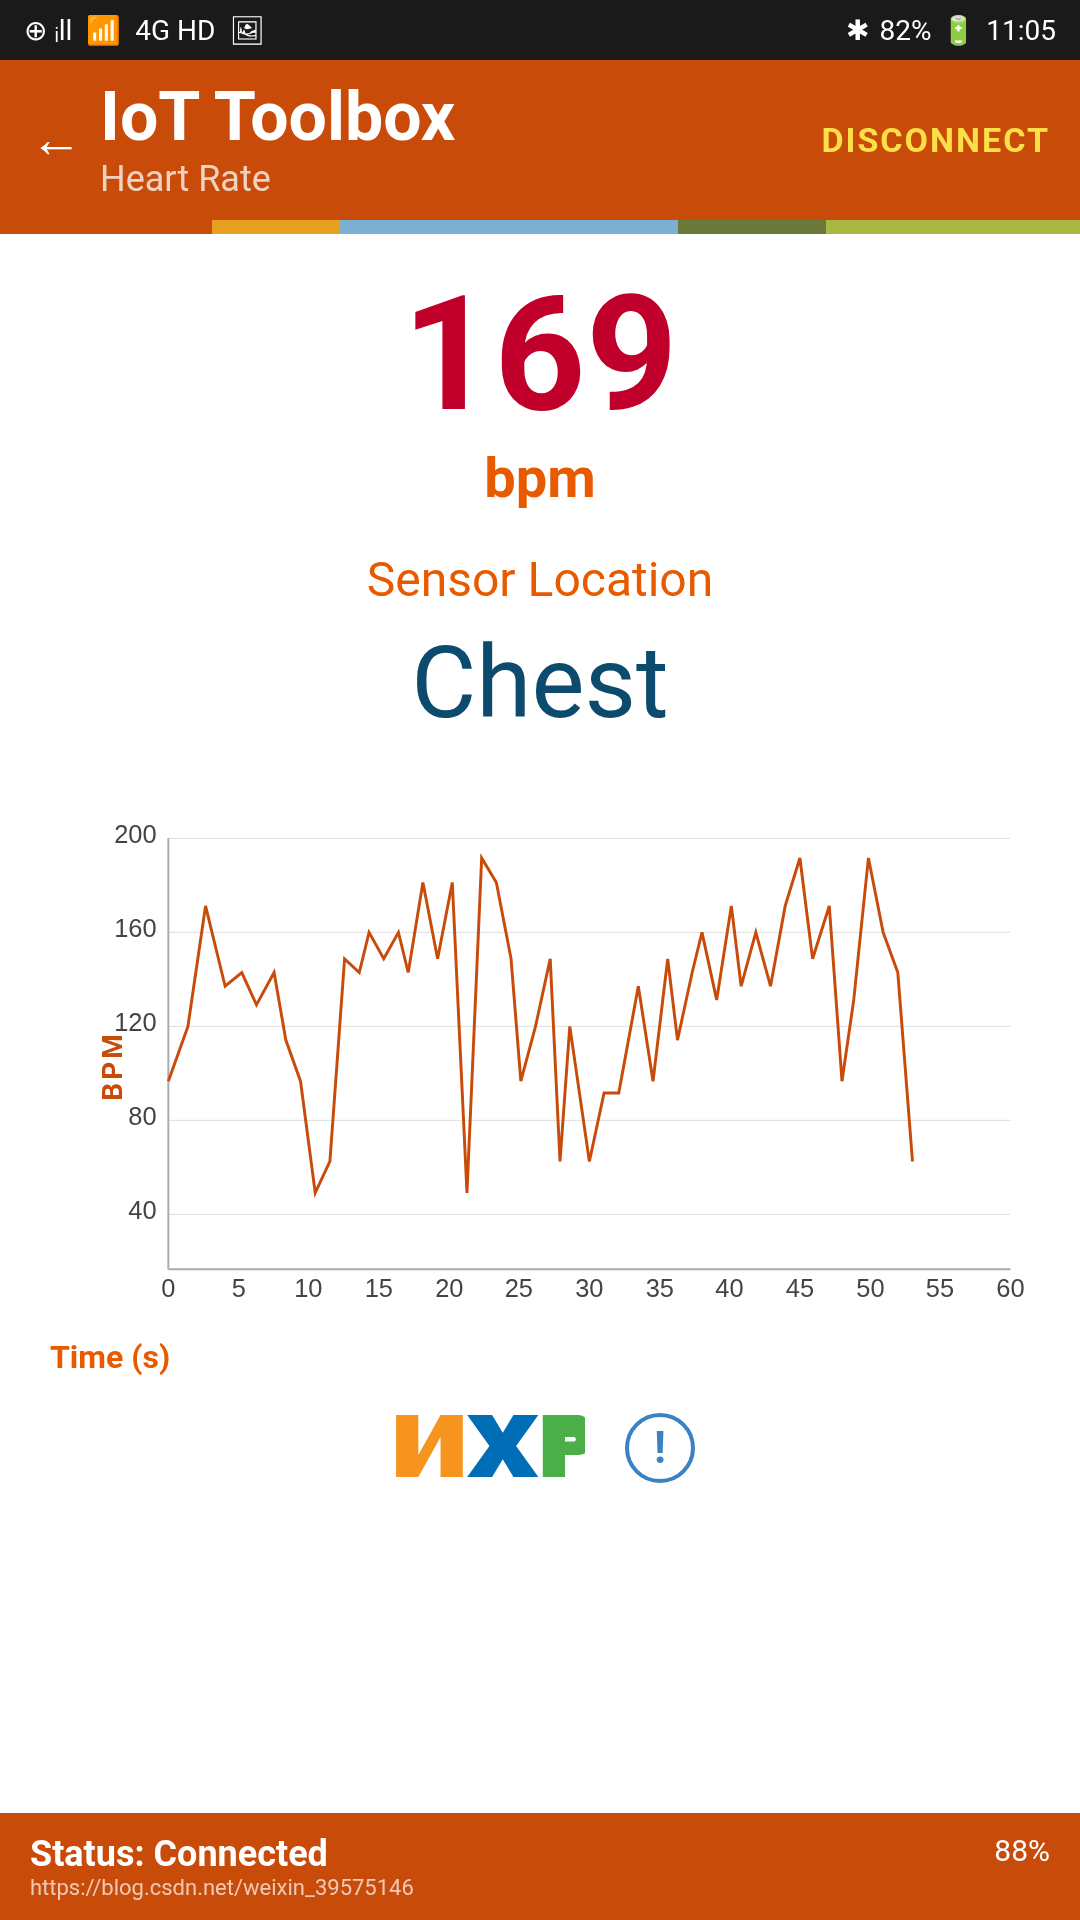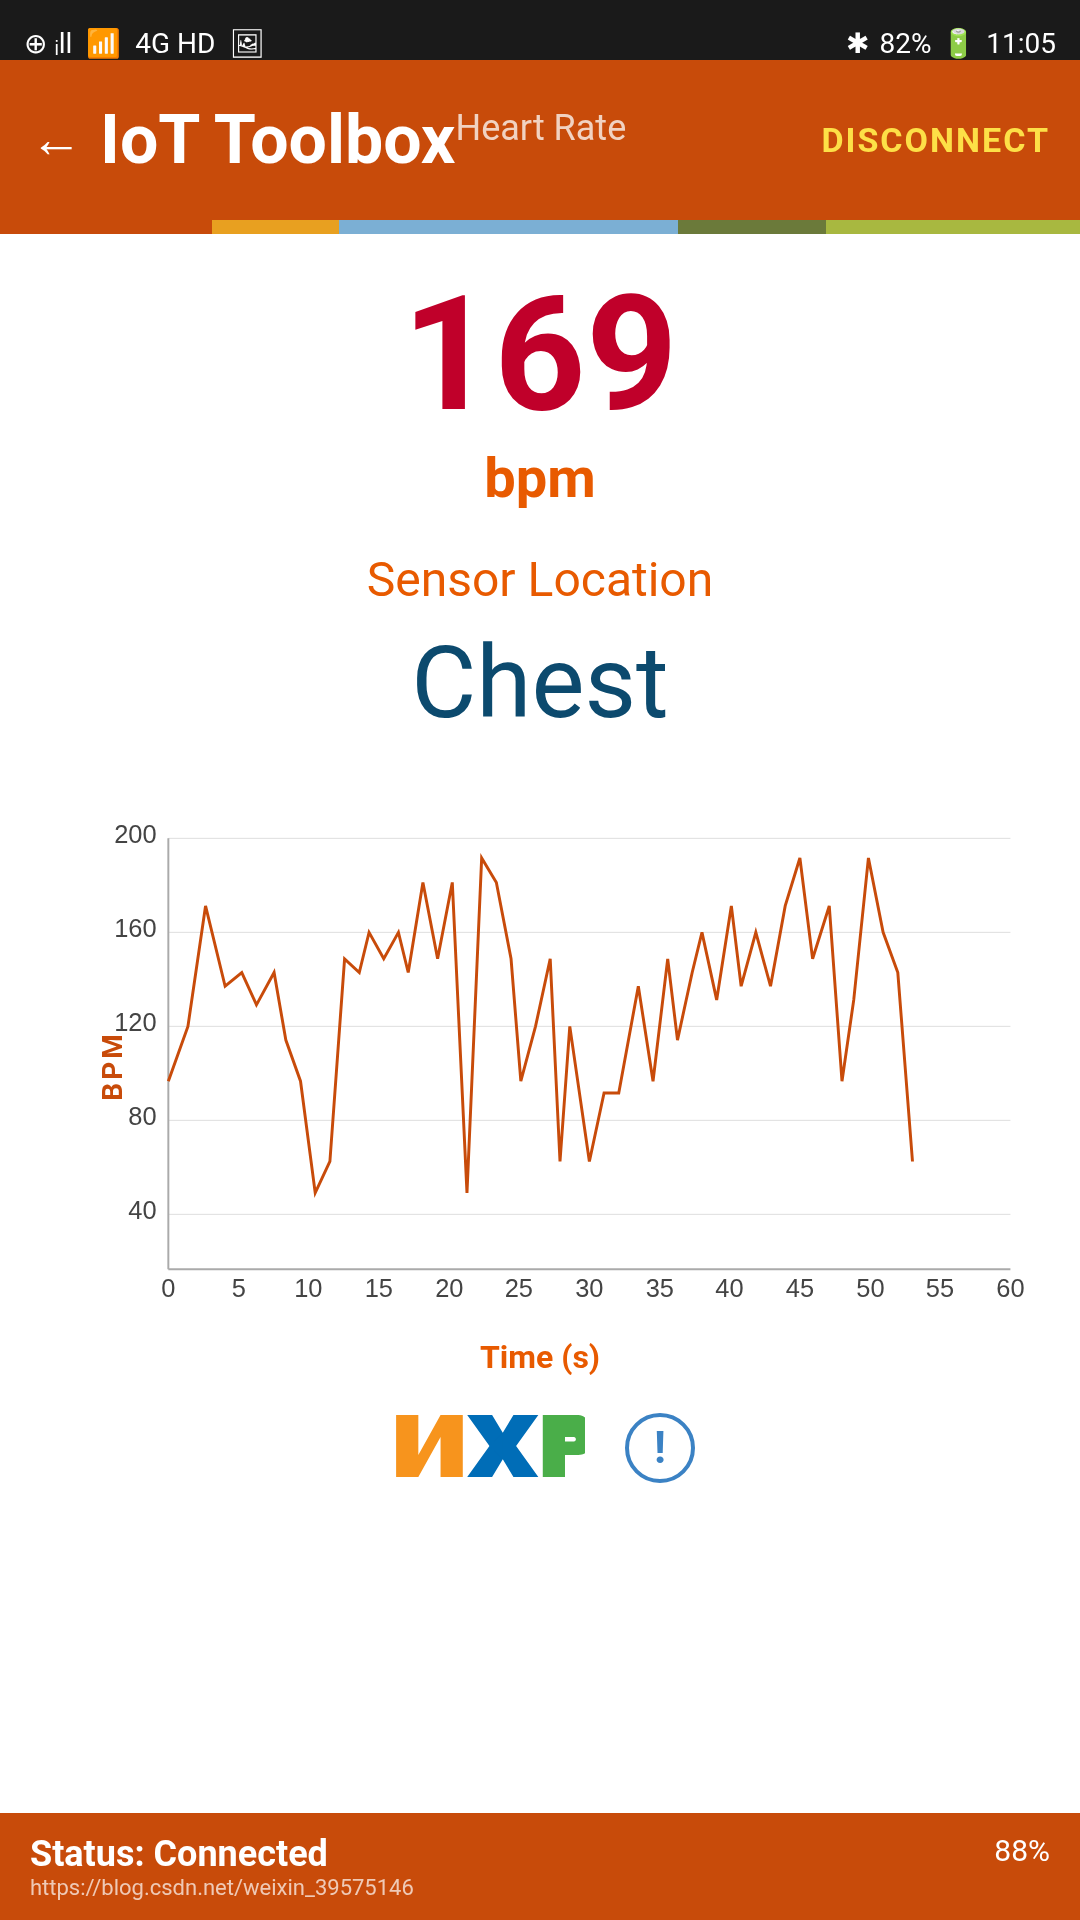--- a/index.html
+++ b/index.html
@@ -12,21 +12,21 @@
       display: flex;
       flex-direction: column;
     }
 
     
     .status-bar {
       background: #1a1a1a;
       color: #fff;
       height: 60px;
       display: flex;
-      align-items: flex-end;
+      align-items: center;
       justify-content: space-between;
       padding: 0 24px;
       font-size: 28px;
     }
     .status-bar-left {
       display: flex;
       align-items: center;
       gap: 14px;
     }
     .status-bar-right {
@@ -49,21 +49,21 @@
       align-items: center;
       gap: 18px;
     }
     .back-arrow {
       color: #fff;
       font-size: 52px;
       cursor: pointer;
     }
     .header-title-block {
       display: flex;
-      flex-direction: row;
+      flex-direction: column;
     }
     .header-title {
       color: #fff;
       font-size: 68px;
       font-weight: bold;
       line-height: 1.1;
     }
     .header-subtitle {
       color: rgba(255,255,255,0.75);
       font-size: 36px;
@@ -146,21 +146,21 @@
       letter-spacing: 3px;
       white-space: nowrap;
     }
 
     svg.chart-svg {
       width: 100%;
       overflow: visible;
     }
 
     .chart-x-label {
-      text-align: center;
+      text-align: left;
       font-size: 32px;
       color: #E85A00;
       font-weight: bold;
       margin-top: 16px;
     }
 
     
     .logo-area {
       display: flex;
       align-items: center;

